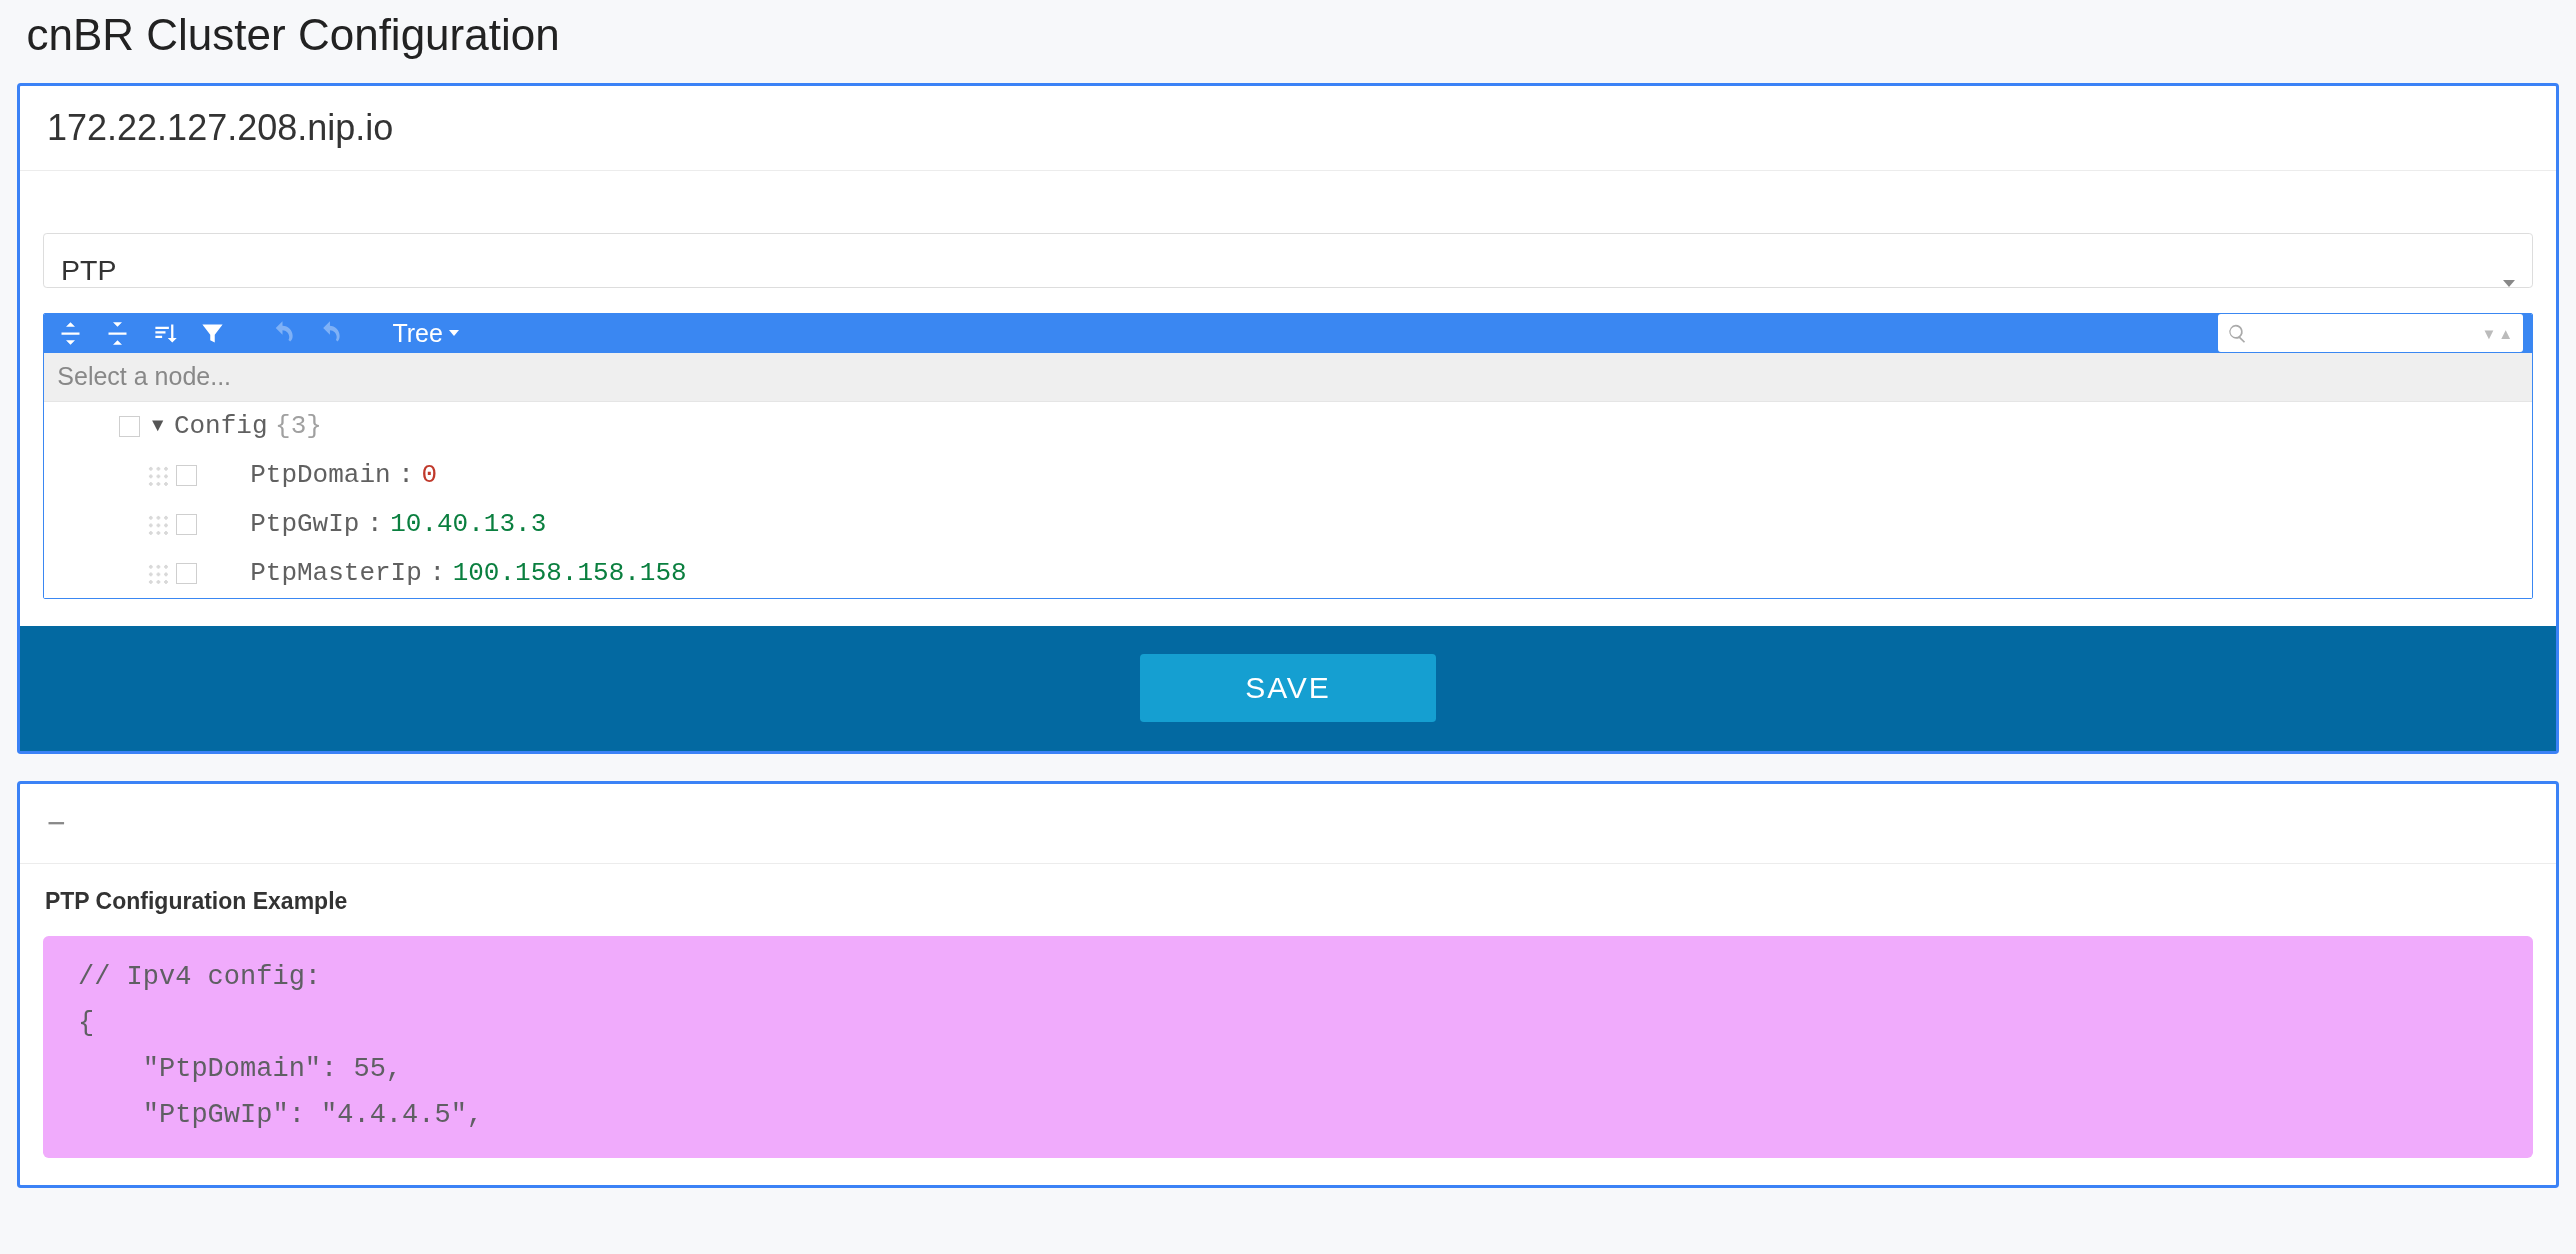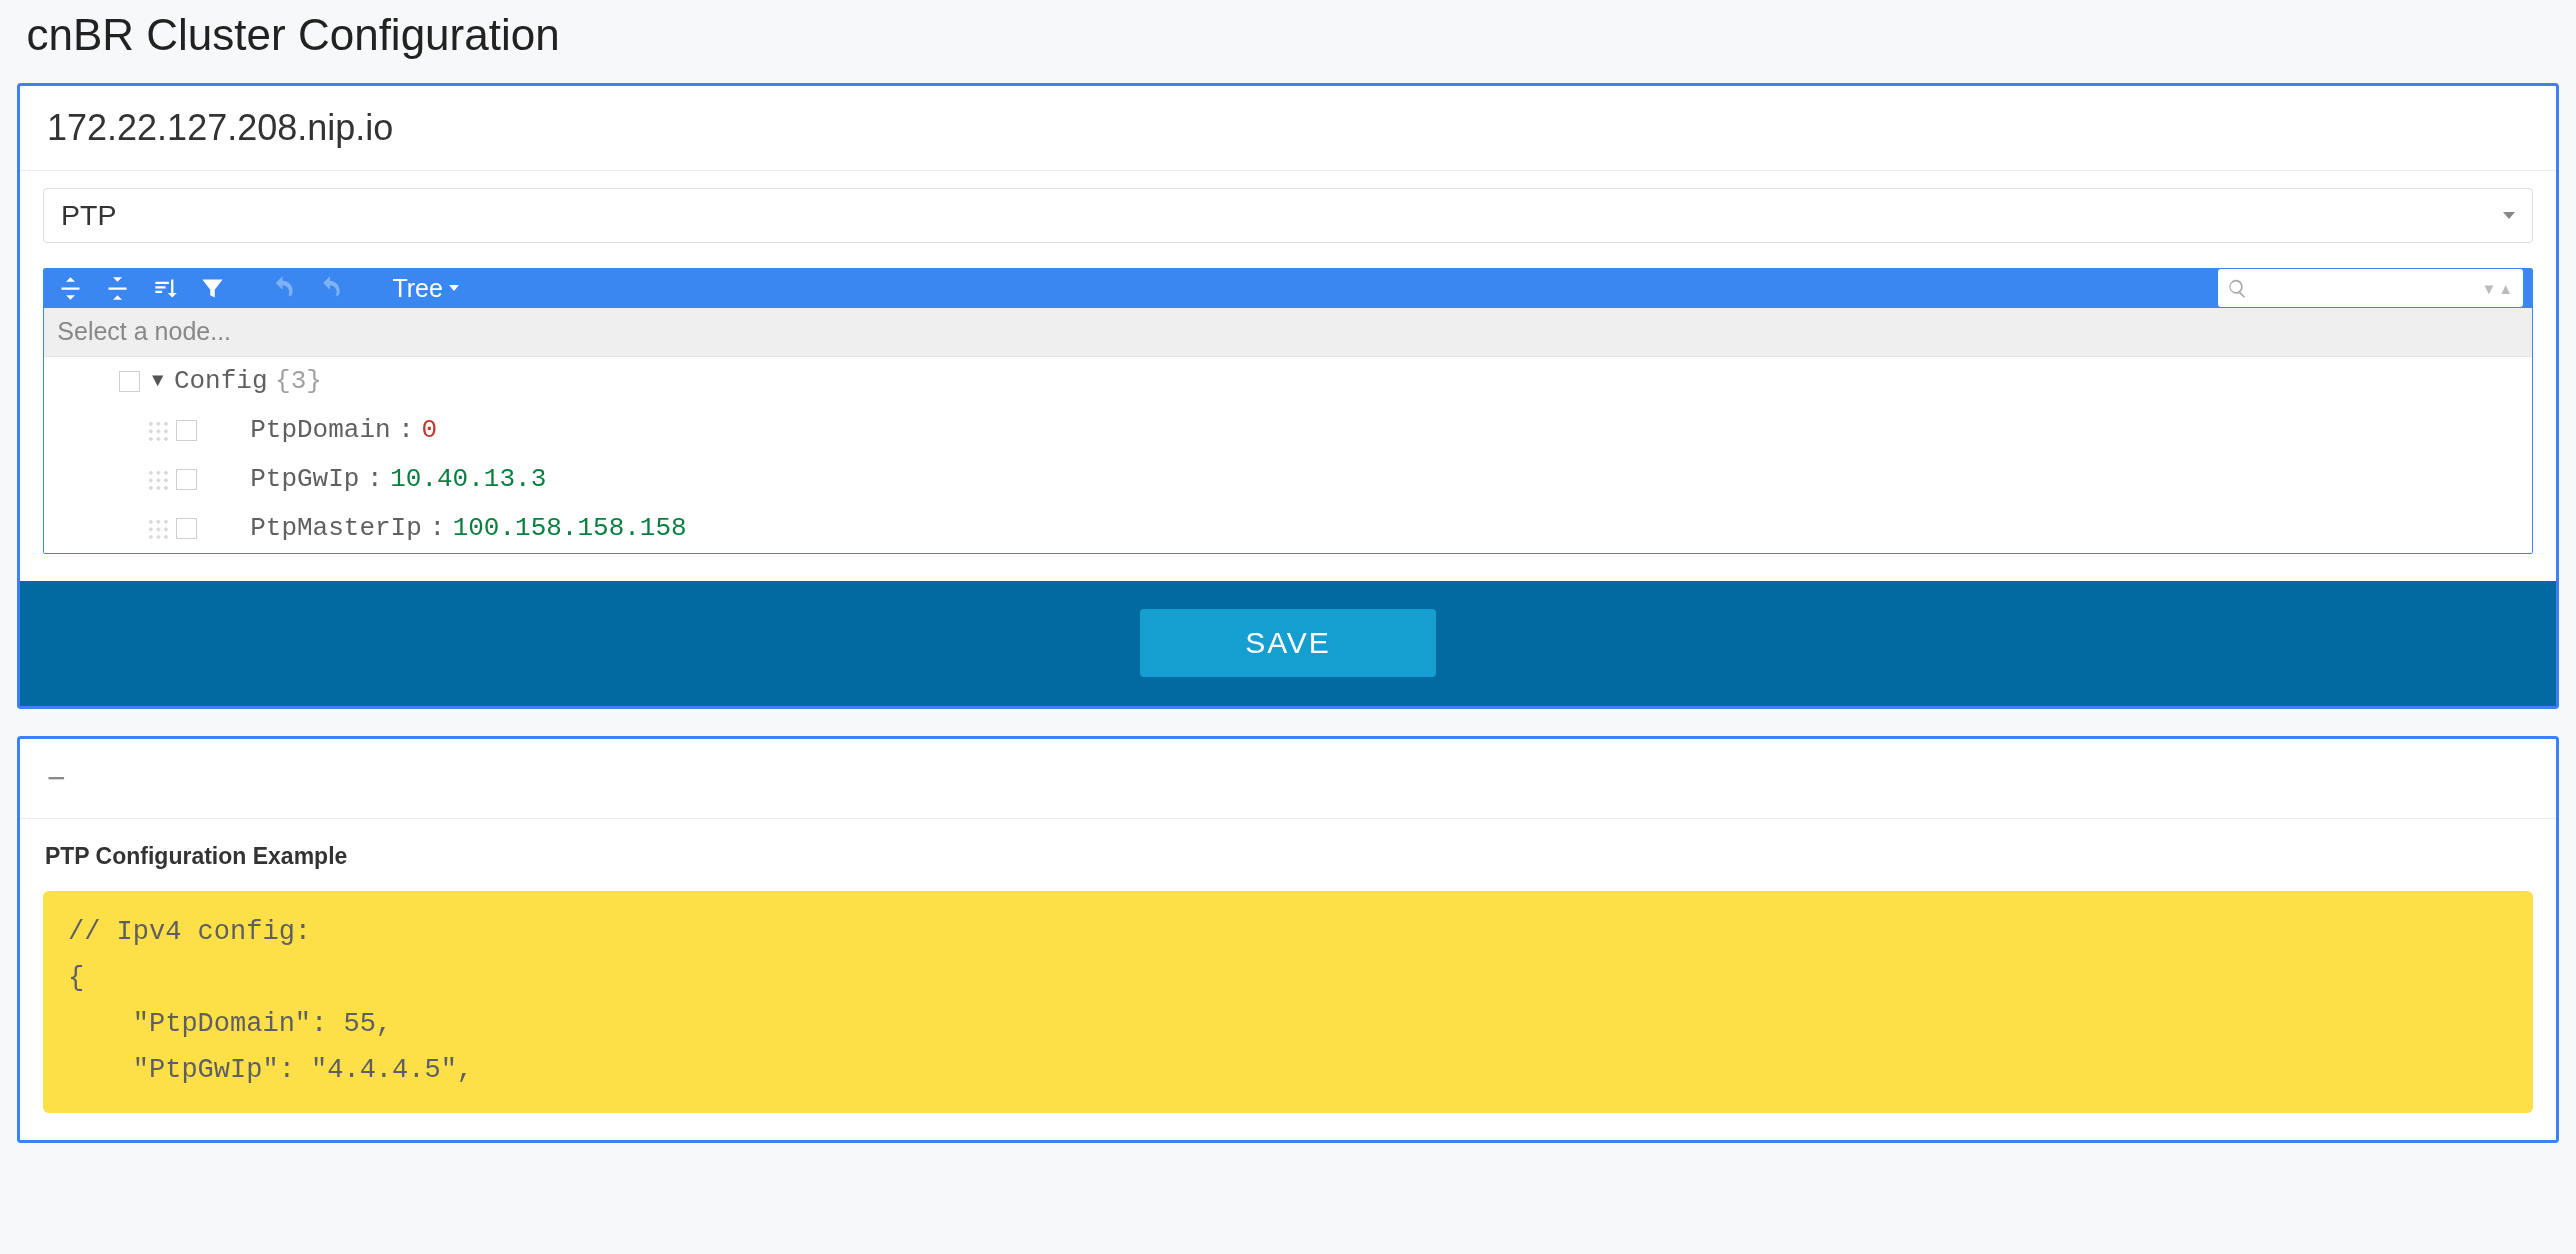--- a/index.html
+++ b/index.html
@@ -36,26 +36,27 @@
   .panel-body { padding: 17px 23px 27px 23px; }
 
   
   .dropdown {
     position: relative;
     border: 1px solid #ddd;
     border-radius: 3.8px;
     background: #fff;
     height: 55px;
     display: flex;
-    align-items: center;
+    align-items: flex-end;
     padding: 0 17px;
     margin-bottom: 25px;
     font-size: 28.5px;
     color: #333;
     cursor: pointer;
+    margin-top: 45px;
   }
   .dropdown .caret {
     margin-left: auto;
     width: 0; height: 0;
     border-left: 6.7px solid transparent;
     border-right: 6.7px solid transparent;
     border-top: 7.6px solid #888;
   }
 
   
@@ -169,23 +170,23 @@
     padding:17px 105px;
     font-size:30px;
     font-weight:500;
     letter-spacing:1.9px;
     cursor:pointer;
   }
 
   
   .example-title { font-size:23px; font-weight:600; padding:7.6px 1.9px 21px 1.9px; }
   .code-block {
-    background:#fde047;
+    background:#f0abfc;
     border-radius:5.7px;
-    padding:19px 25px;
+    padding:19px 35px;
     font-family: Menlo, Consolas, "Courier New", monospace;
     font-size:27px;
     color:#5f5f63;
     line-height:1.7;
     white-space:pre;
   }
   .collapse-icon { font-size:32px; color:#888; cursor:pointer; font-weight:300; }
 </style>
 </head>
 <body>

